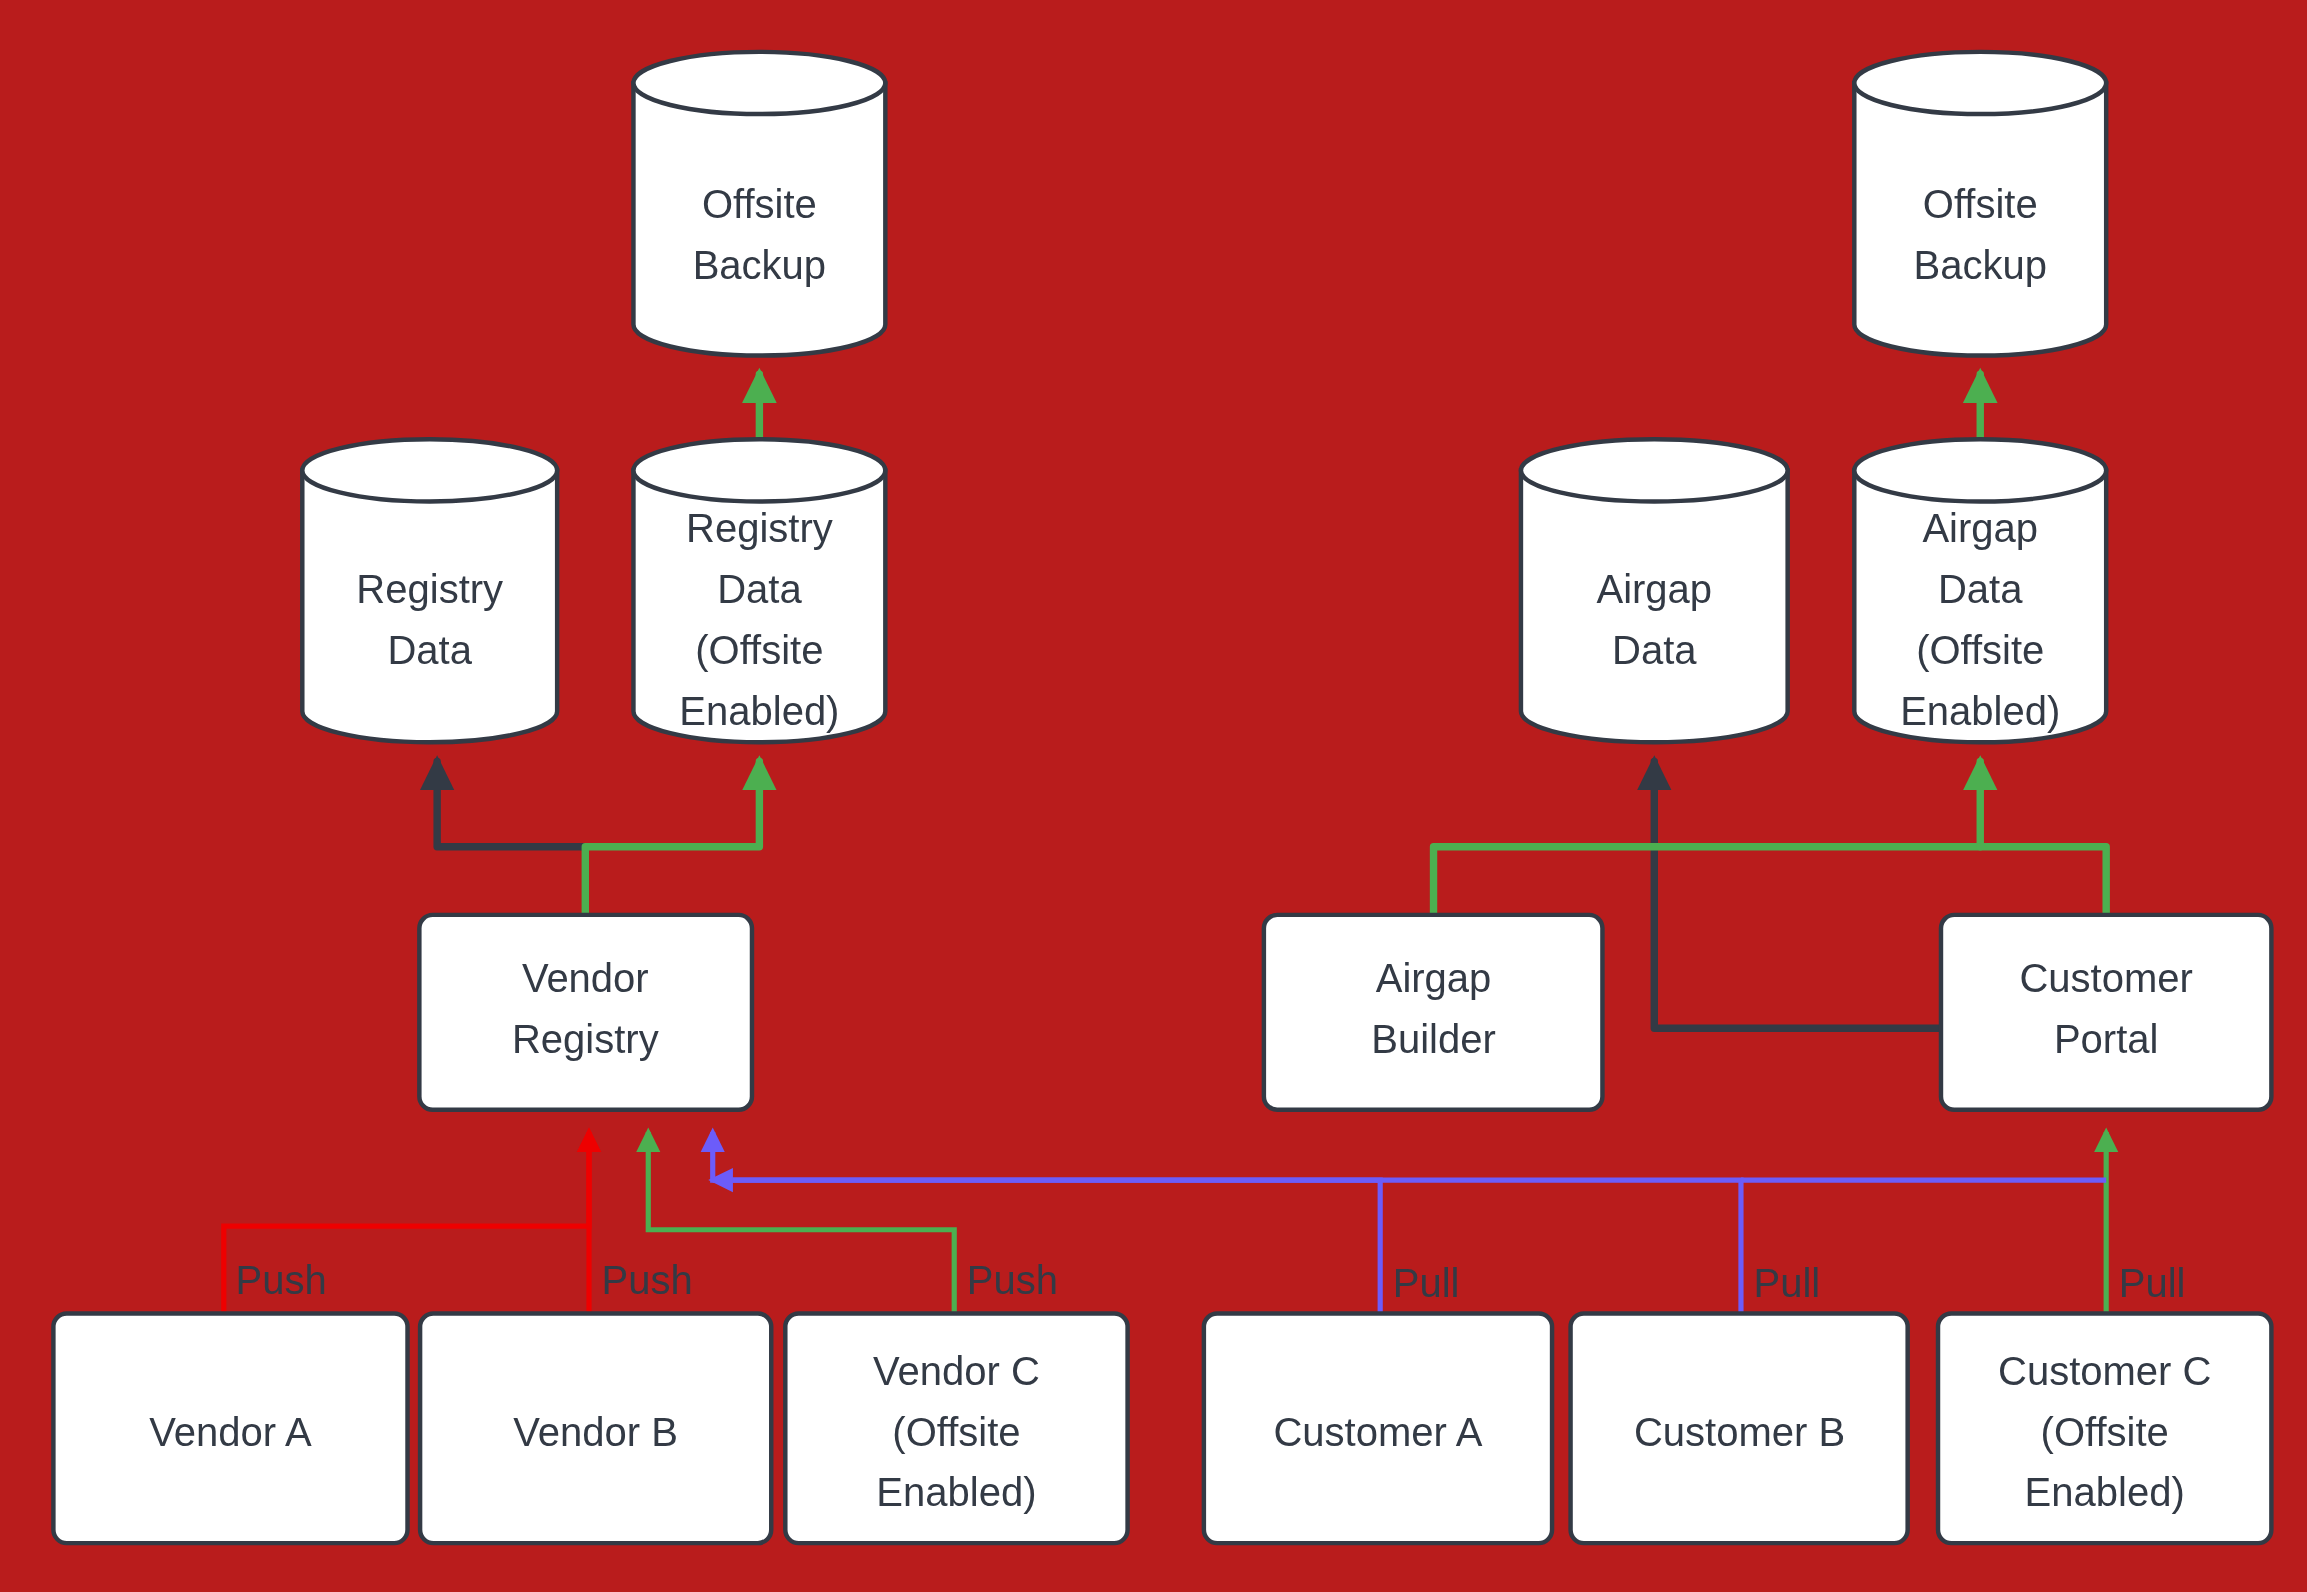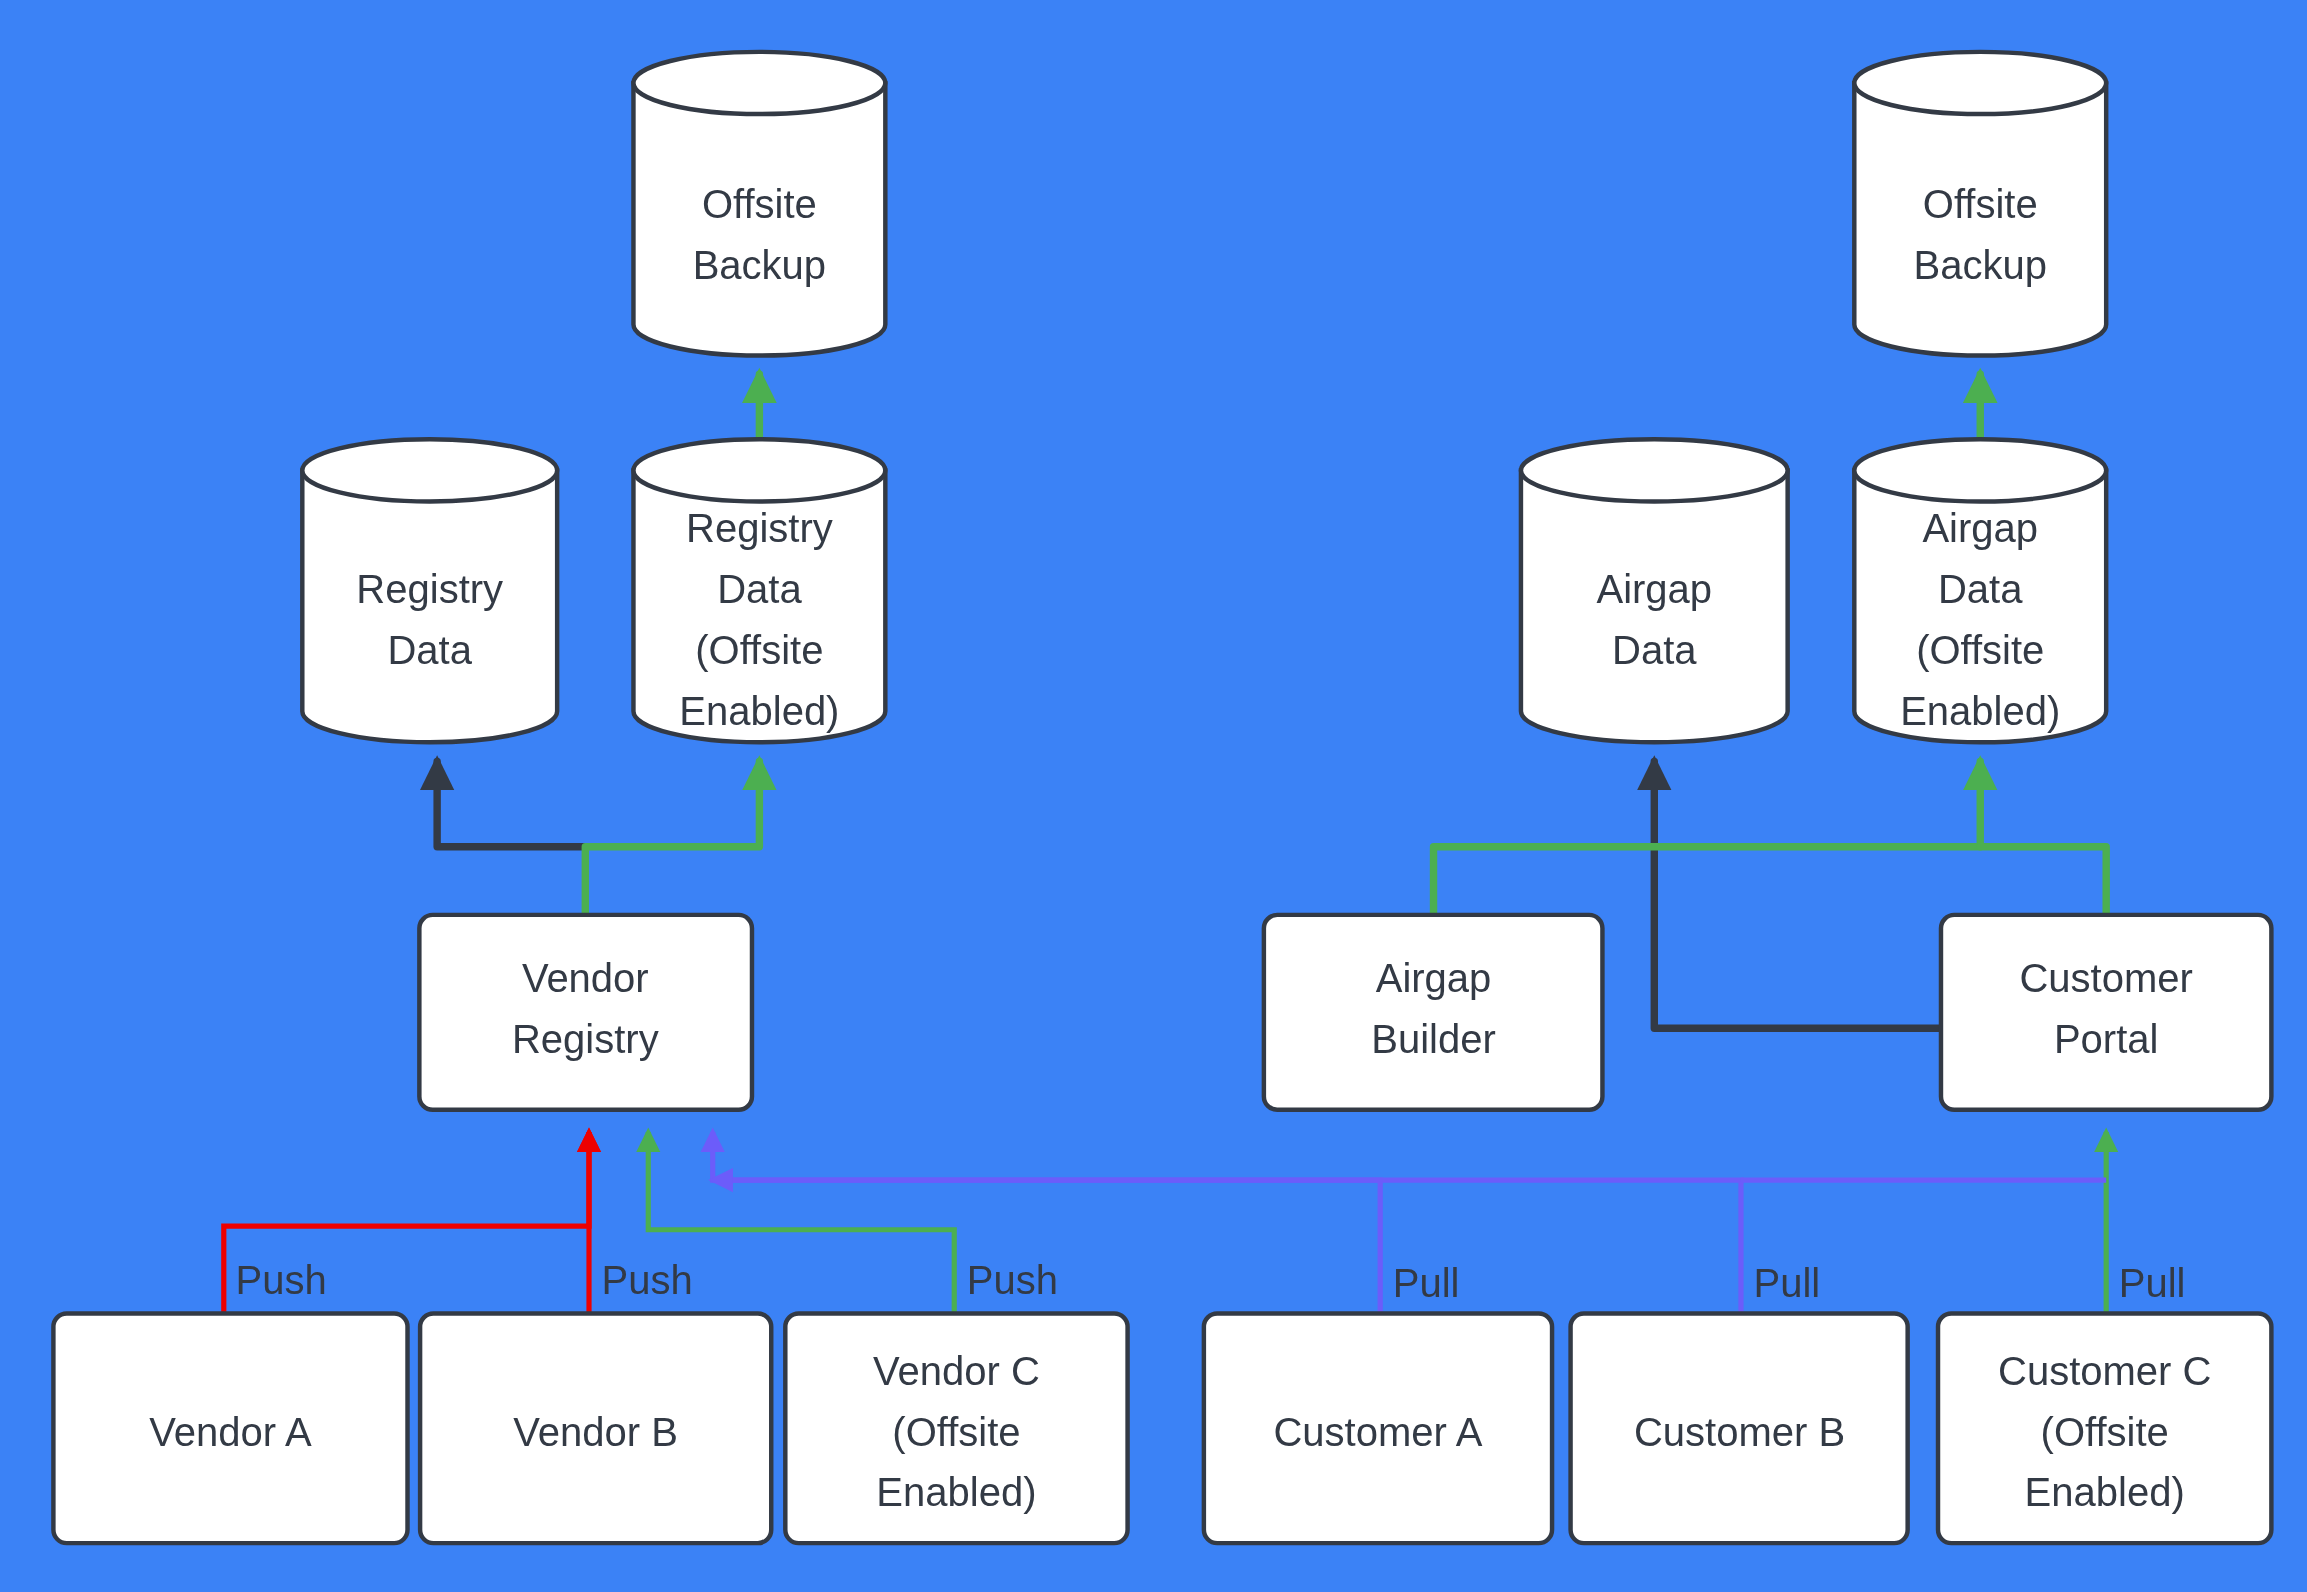--- a/index.html
+++ b/index.html
@@ -10,21 +10,21 @@
   body {
     width: 2307px;
     height: 1592px;
     font-family: "Liberation Sans", sans-serif;
     overflow: hidden;
   }
   #diagram-root {
     position: relative;
     width: 2307px;
     height: 1592px;
-    background: #3b82f6;
+    background: #b91c1c;
   }
   svg.diagram {
     display: block;
     width: 2307px;
     height: 1592px;
   }
   .node-shape {
     fill: #ffffff;
     stroke: #333a45;
     stroke-width: 6;

